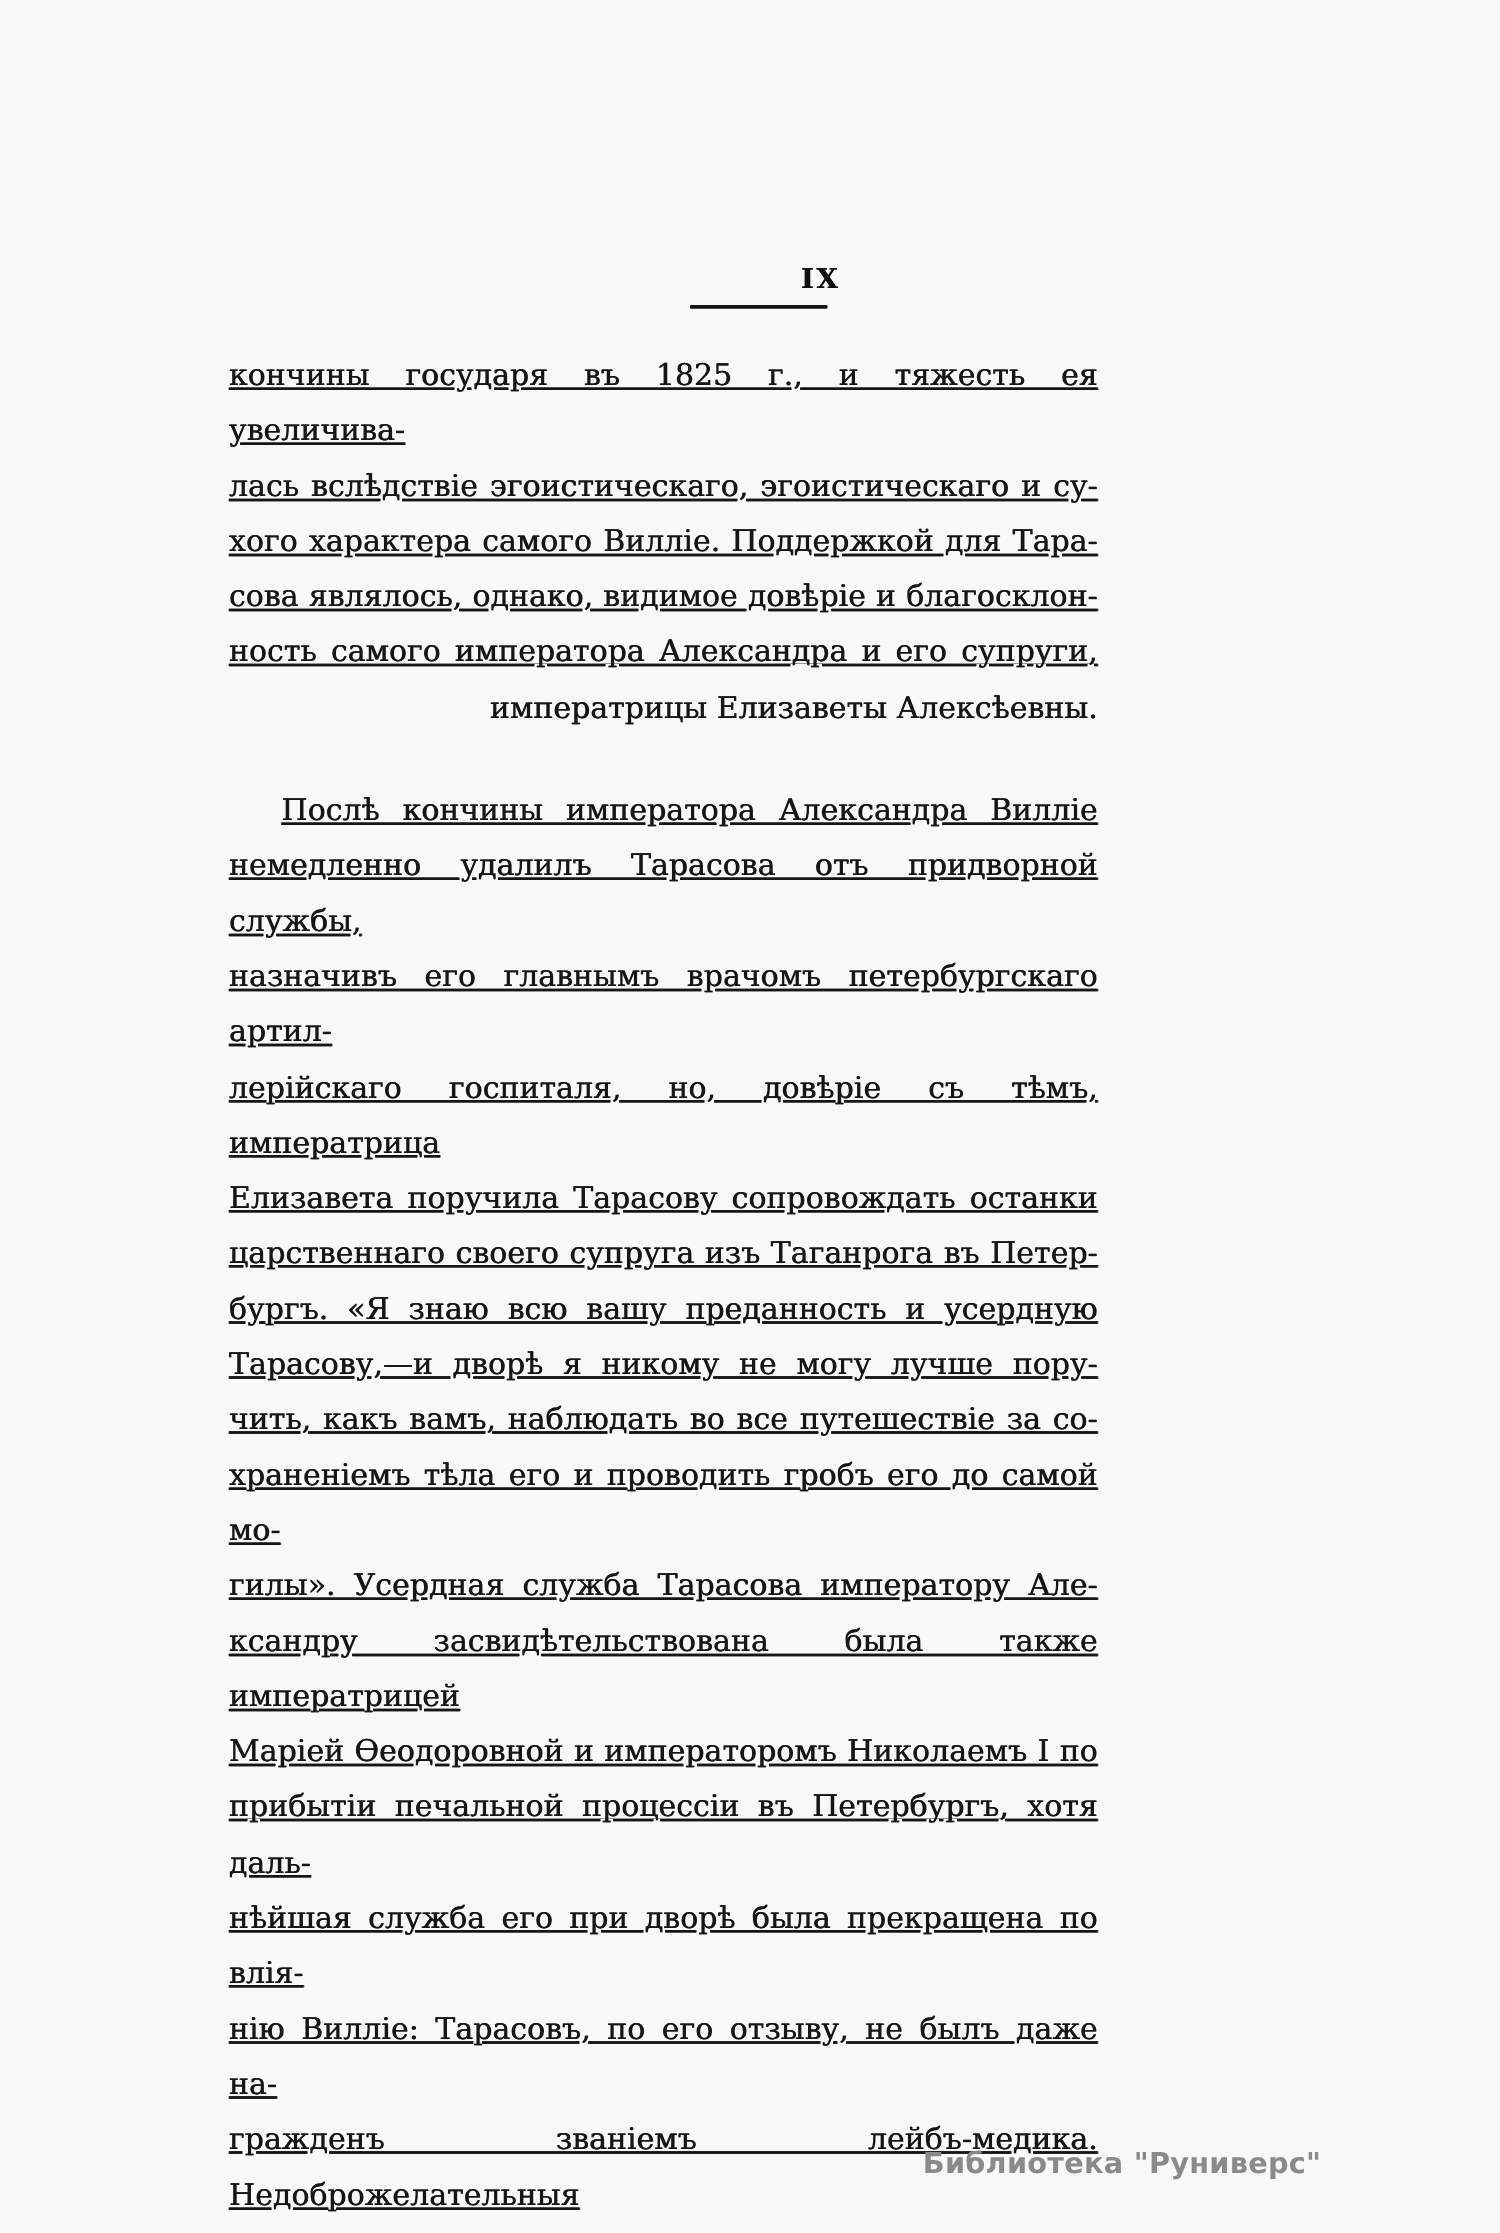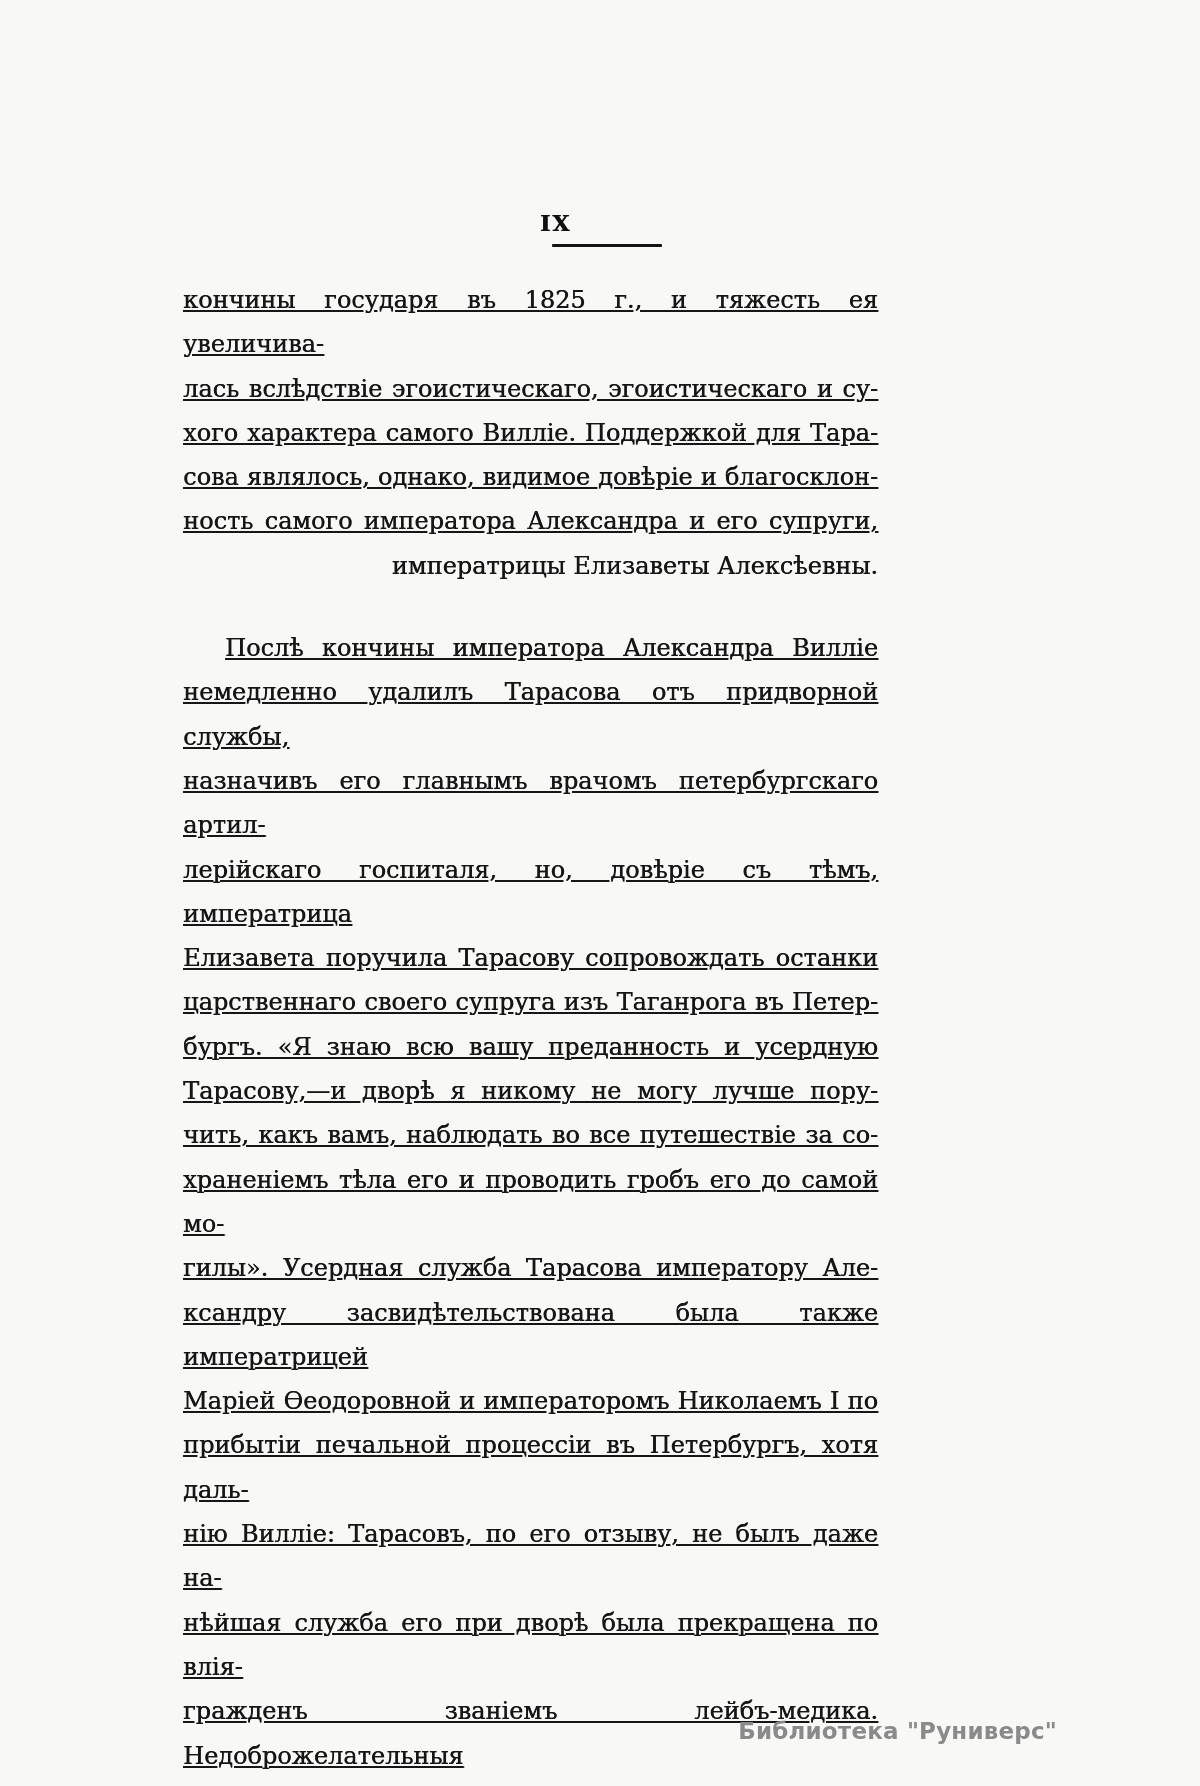--- a/index.html
+++ b/index.html
@@ -13,21 +13,21 @@
     background: #f8f9f6;
     overflow: hidden;
     font-family: "DejaVu Serif", serif;
     color: #161616;
   }
   .page-header {
     position: absolute;
     left: 540px;
     top: 210px;
     width: 132px;
-    text-align: left;
+    text-align: right;
   }
   .page-number {
     font-size: 22px;
     font-weight: bold;
     letter-spacing: 2px;
     color: #101010;
     text-shadow: 0.4px 0 0 currentColor;
   }
   .header-rule {
     position: absolute;
@@ -97,21 +97,21 @@
     <div class="line j">Елизавета поручила Тарасову сопровождать останки</div>
     <div class="line j">царственнаго своего супруга изъ Таганрога въ Петер-</div>
     <div class="line j">бургъ. «Я знаю всю вашу преданность и усердную</div>
     <div class="line j">Тарасову,—и дворѣ я никому не могу лучше пору-</div>
     <div class="line j">чить, какъ вамъ, наблюдать во все путешествіе за со-</div>
     <div class="line j">храненіемъ тѣла его и проводить гробъ его до самой мо-</div>
     <div class="line j">гилы». Усердная служба Тарасова императору Але-</div>
     <div class="line j">ксандру засвидѣтельствована была также императрицей</div>
     <div class="line j">Маріей Ѳеодоровной и императоромъ Николаемъ I по</div>
     <div class="line j">прибытіи печальной процессіи въ Петербургъ, хотя даль-</div>
+    <div class="line j">нѣйшая служба его при дворѣ была прекращена по влія-</div>
     <div class="line j">нію Вилліе: Тарасовъ, по его отзыву, не былъ даже на-</div>
-    <div class="line j">нѣйшая служба его при дворѣ была прекращена по влія-</div>
     <div class="line j">гражденъ званіемъ лейбъ-медика. Недоброжелательныя</div>
 
   </div>
 
   <div class="watermark">Библиотека "Руниверс"</div>
 
 </div>
 
 </body></html>

